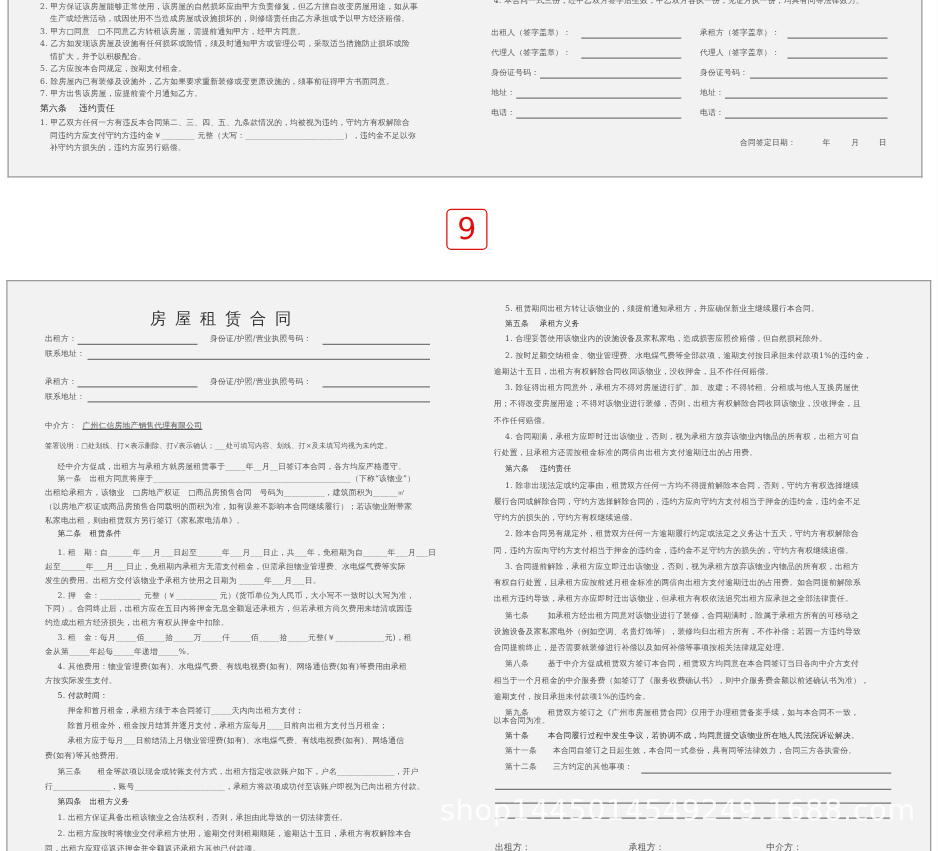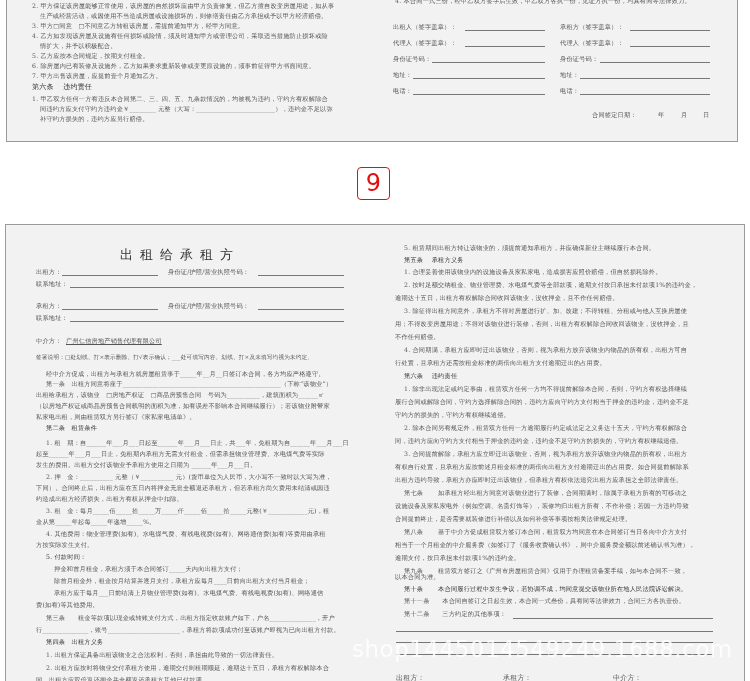--- a/index.html
+++ b/index.html
@@ -64,21 +64,21 @@
   <div class="t" style="left:592px;top:111px;">合同签定日期：</div>
   <div class="t" style="left:658px;top:111px;">年</div>
   <div class="t" style="left:681px;top:111px;">月</div>
   <div class="t" style="left:703px;top:111px;">日</div>
 </div>
 
 <div id="page-badge">9</div>
 
 <div id="sheet-bottom" class="sheet"></div>
 
-<div id="doc-title">出租给承租方</div>
+<div id="doc-title">房屋租赁合同</div>
 
 <div class="col">
 
   <div class="t" style="left:36px;top:268px;">出租方：</div>
   <div class="ln" style="left:62px;top:275px;width:96px;"></div>
   <div class="t" style="left:168px;top:268px;">身份证/护照/营业执照号码：</div>
   <div class="ln" style="left:258px;top:275px;width:86px;"></div>
   <div class="t" style="left:36px;top:280px;">联系地址：</div>
   <div class="ln" style="left:70px;top:287px;width:274px;"></div>
 

